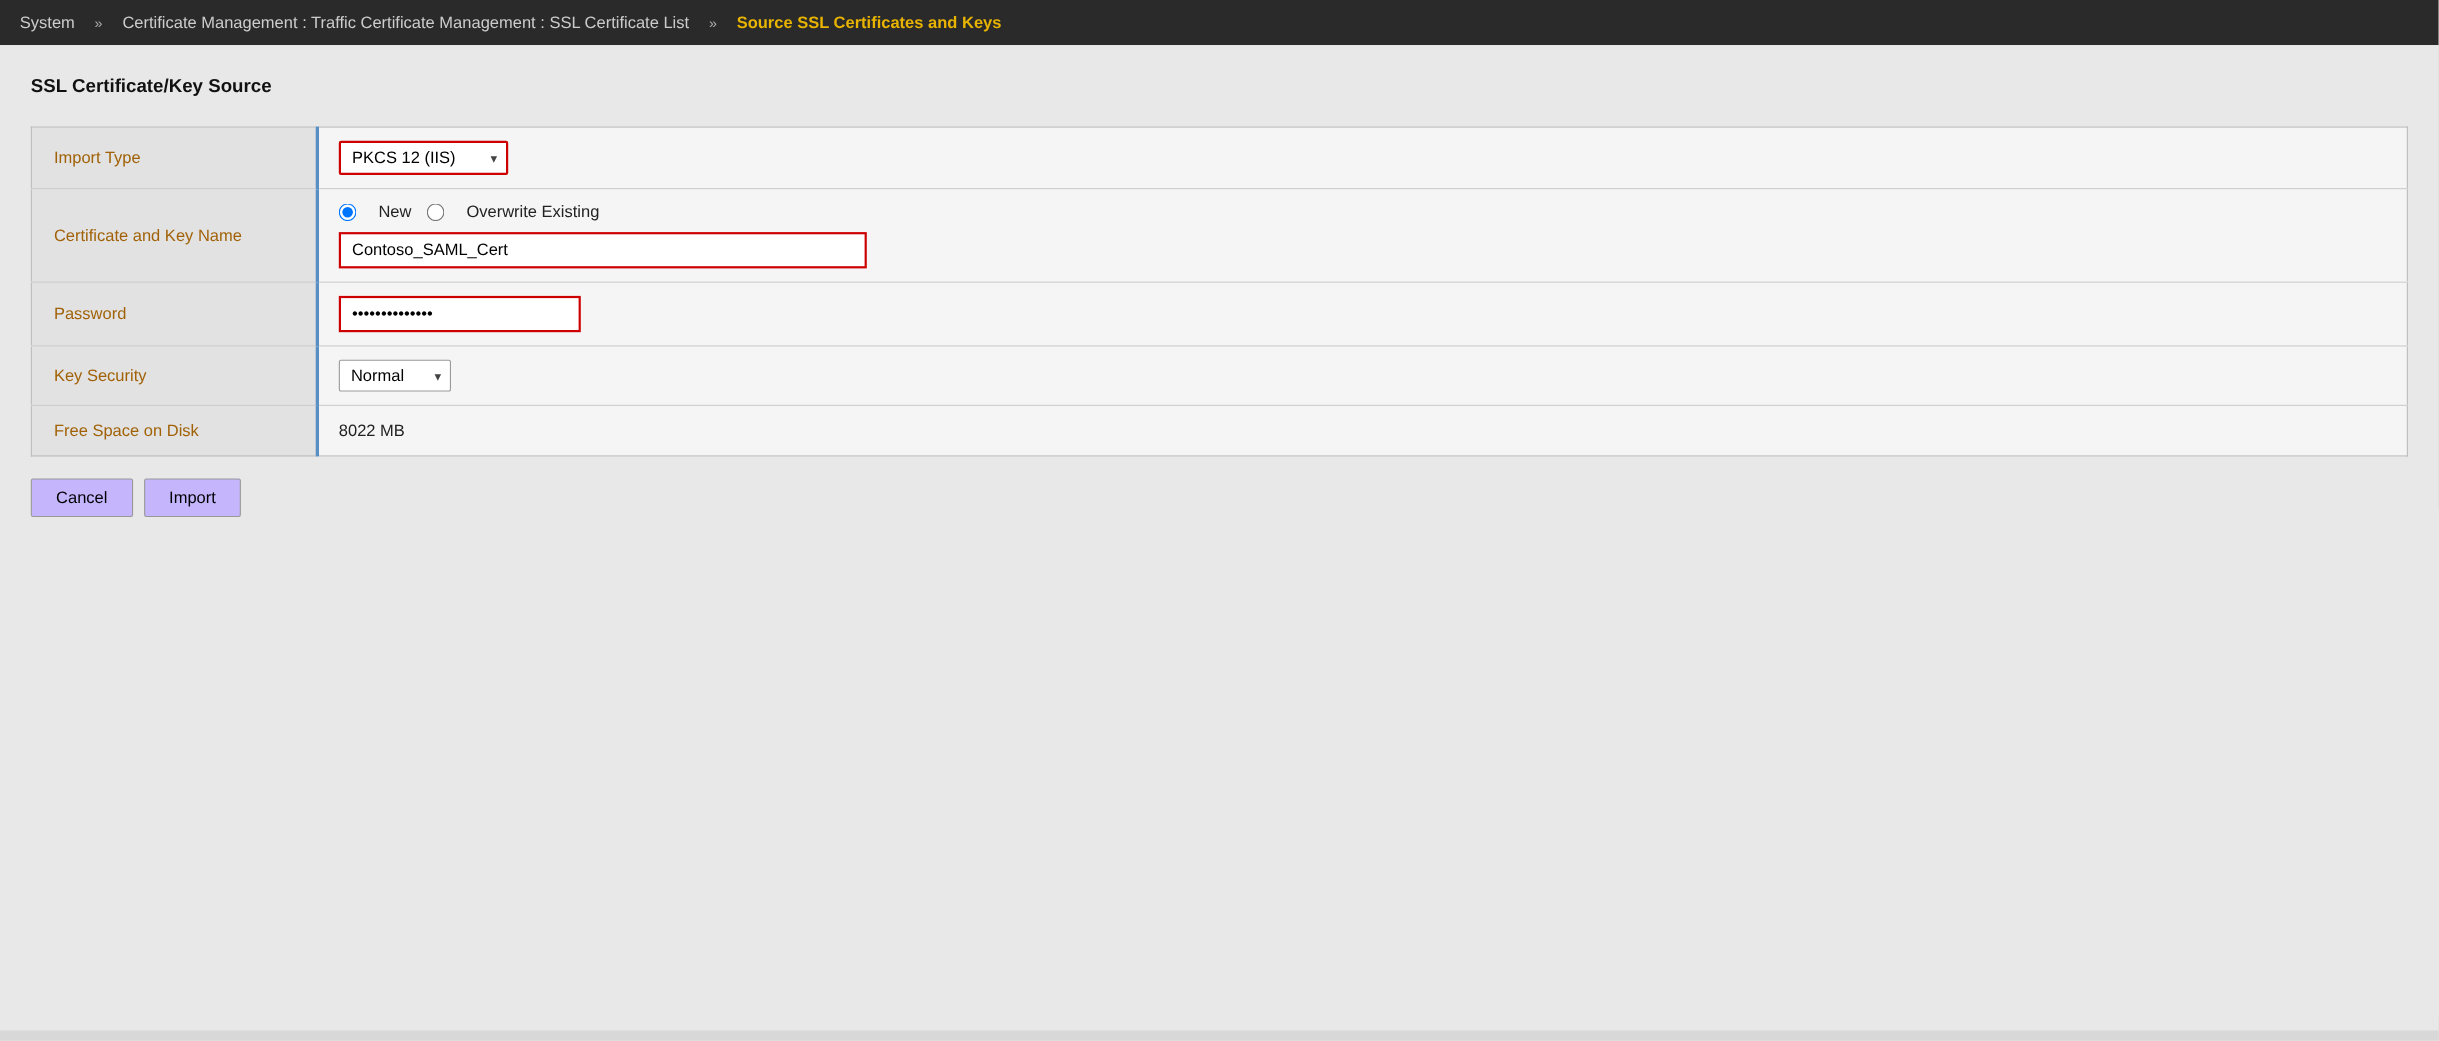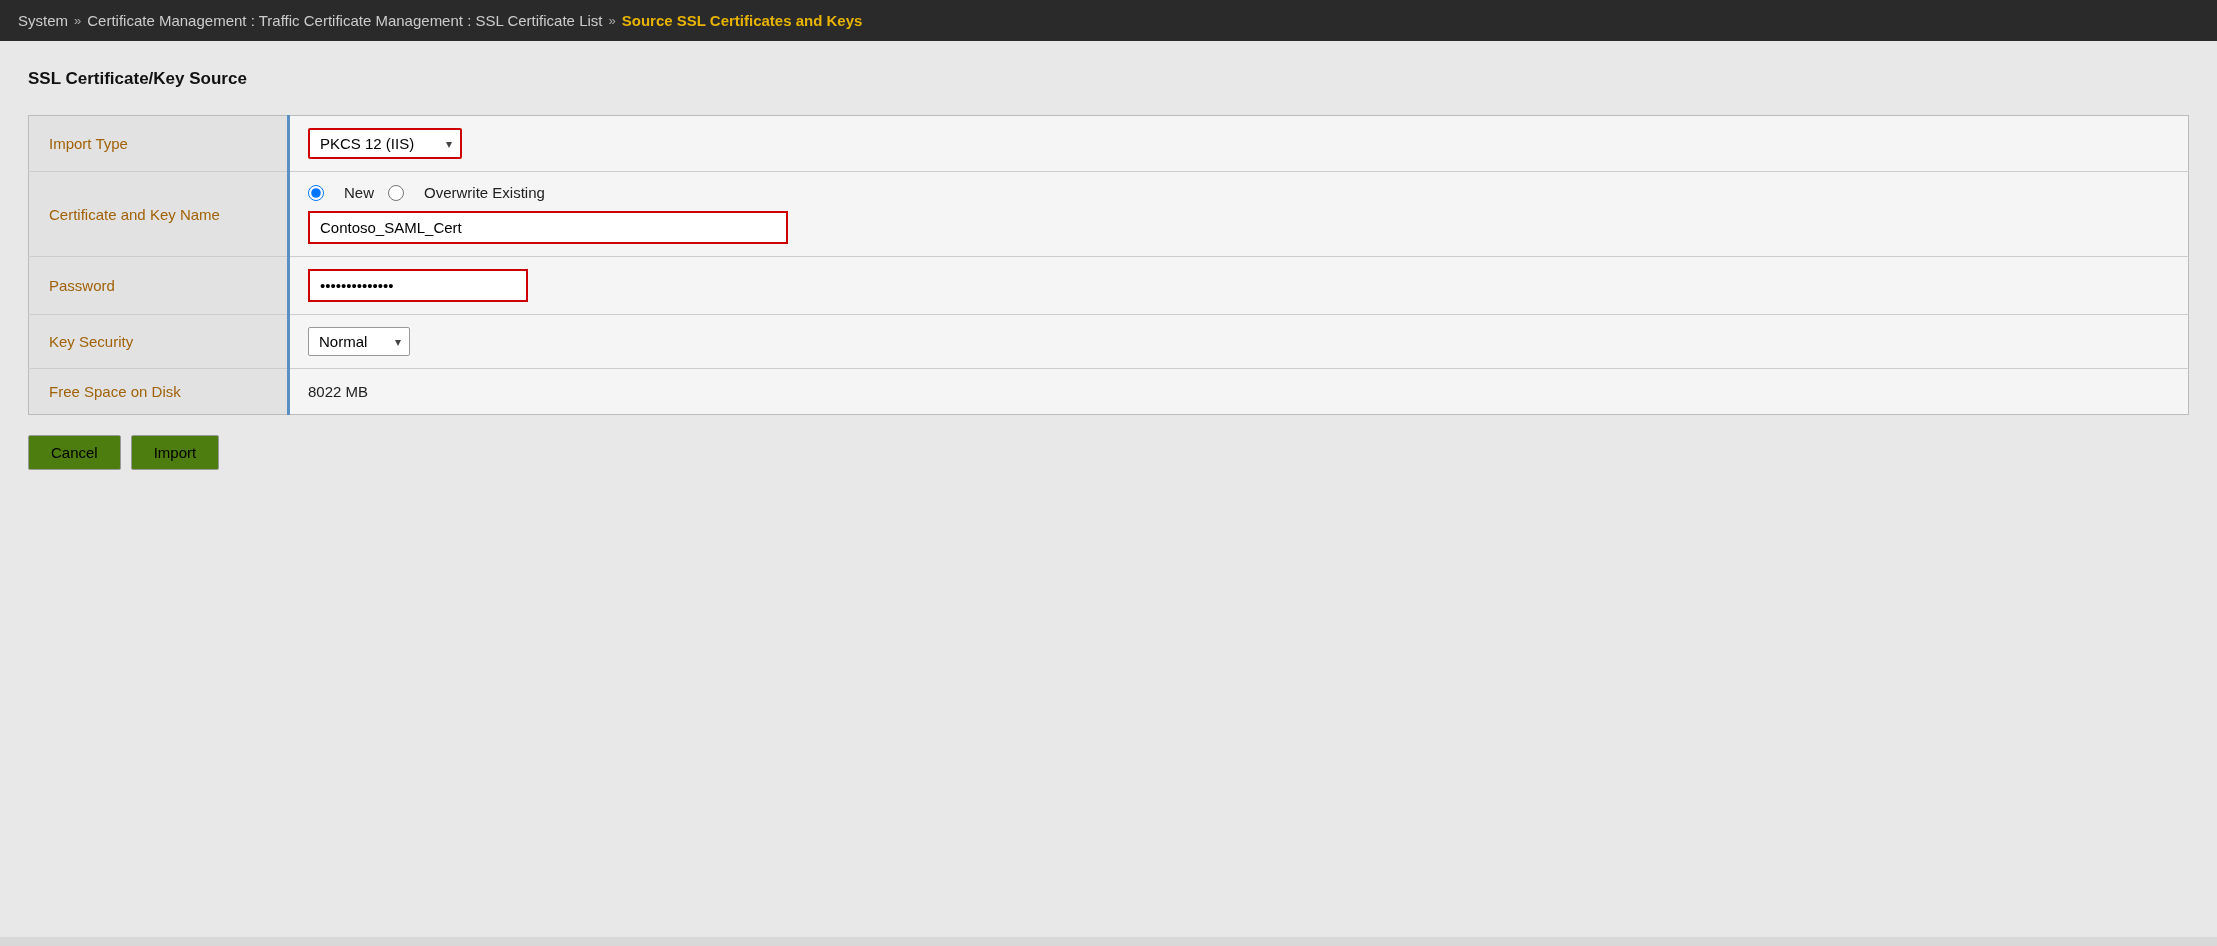--- a/index.html
+++ b/index.html
@@ -11,21 +11,21 @@
     }
 
     
     .breadcrumb-bar {
       background: #2a2a2a;
       color: #ccc;
       padding: 12px 18px;
       font-size: 15px;
       display: flex;
       align-items: center;
-      gap: 6px;
+      gap: 18px;
       text-align: right;
     }
     .breadcrumb-bar .bc-normal {
       color: #ccc;
     }
     .breadcrumb-bar .bc-arrow {
       color: #aaa;
       font-size: 13px;
     }
     .breadcrumb-bar .bc-active {
@@ -203,21 +203,21 @@
     .action-buttons {
       margin-top: 20px;
       display: flex;
       gap: 10px;
     }
     .btn-cancel, .btn-import {
       padding: 8px 22px;
       font-size: 15px;
       cursor: pointer;
       border: 1px solid #999;
-      background: #4d7c0f;
+      background: #c4b5fd;
       border-radius: 2px;
     }
   </style>
 </head>
 <body>
 
 <div class="breadcrumb-bar">
   <span class="bc-normal">System</span>
   <span class="bc-arrow">»</span>
   <span class="bc-normal">Certificate Management : Traffic Certificate Management : SSL Certificate List</span>

